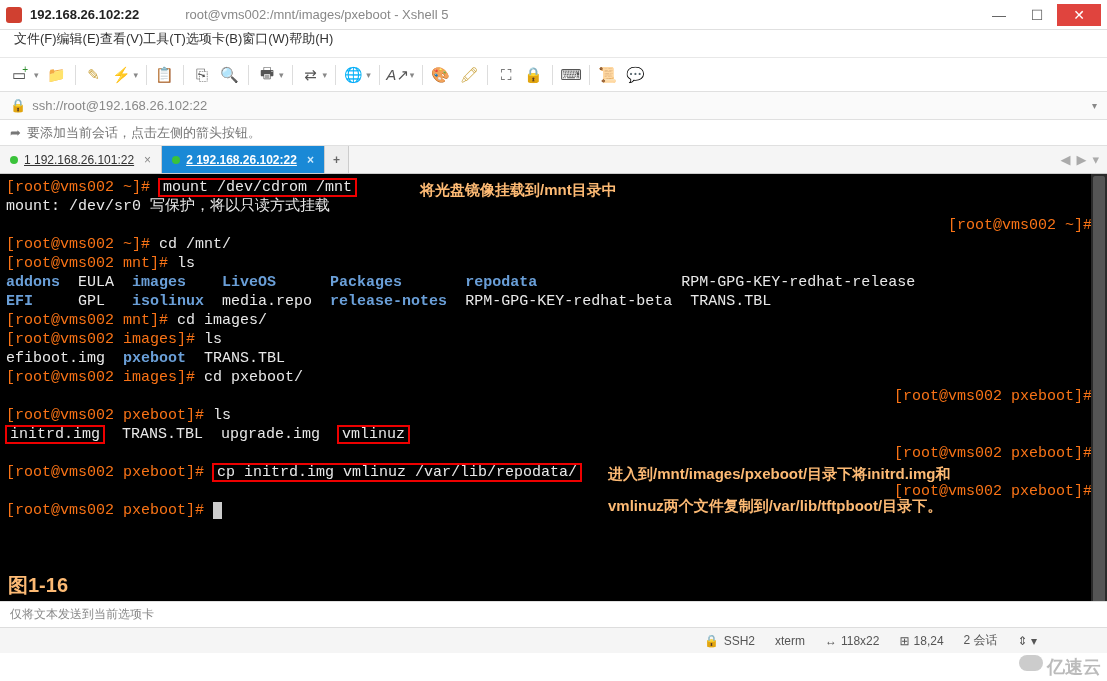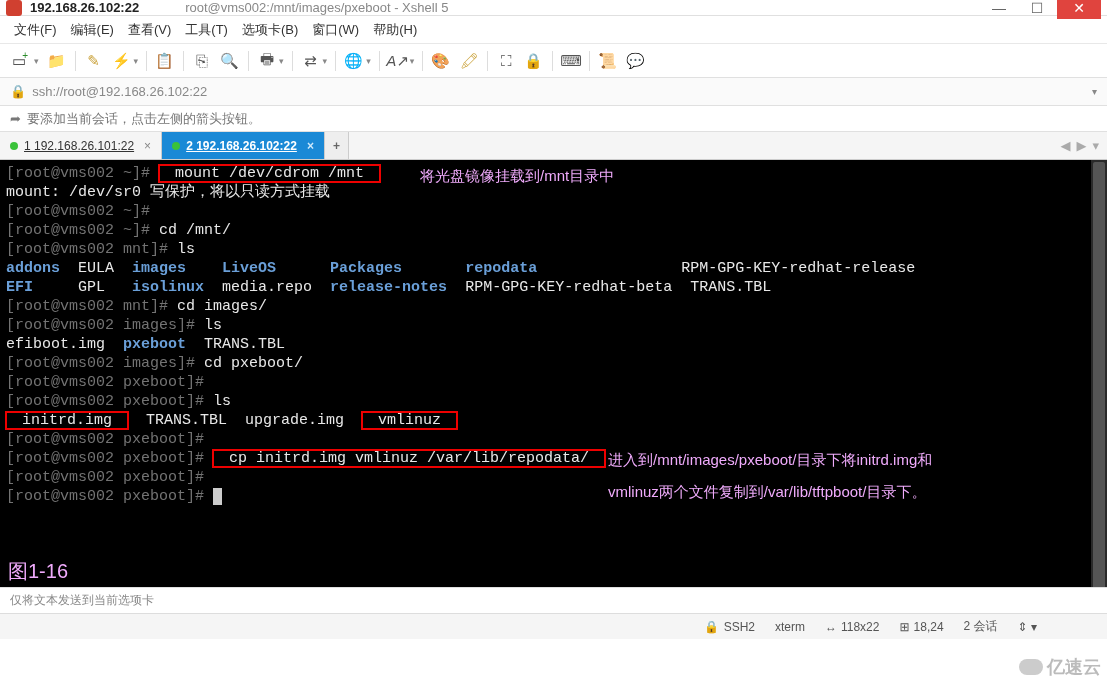--- a/index.html
+++ b/index.html
@@ -1,28 +1,28 @@
 <!DOCTYPE html>
 <html><head>
 <meta charset="utf-8">
 <style>
 * { margin: 0; padding: 0; box-sizing: border-box; }
 body { font-family: "Microsoft YaHei", Arial, sans-serif; font-size: 13px; background: #fff; width: 1107px; height: 681px; overflow: hidden; position: relative; }
 
 
-.titlebar { height: 16px; background: #fff; display: flex; align-items: center; padding: 0 6px; border-bottom: 1px solid #e0e0e0; }
+.titlebar { height: 30px; background: #fff; display: flex; align-items: center; padding: 0 6px; border-bottom: 1px solid #e0e0e0; }
 .titlebar .app-icon { width: 16px; height: 16px; background: #d04030; border-radius: 3px; margin-right: 8px; }
 .titlebar .ip { font-weight: bold; color: #222; margin-right: 10px; }
 .titlebar .path { color: #888; margin-left: 36px; }
 .titlebar .spacer { flex: 1; }
 .winbtn { width: 36px; height: 22px; display: flex; align-items: center; justify-content: center; color: #666; font-size: 14px; margin-left: 2px; cursor: pointer; }
 .winbtn.close { background: #e0443e; color: #fff; width: 44px; }
 
 
-.menubar { height: 28px; display: flex; align-items: center; padding: 0 14px; gap: 14px; color: #333; border-bottom: 1px solid #e8e8e8; }
+.menubar { height: 28px; display: flex; align-items: flex-start; padding: 0 14px; color: #333; border-bottom: 1px solid #e8e8e8; }
 .menuitem { cursor: pointer; }
 
 
 .toolbar { height: 34px; display: flex; align-items: center; padding: 0 10px; gap: 4px; border-bottom: 1px solid #e0e0e0; }
 .tb-icon { width: 24px; height: 24px; display: flex; align-items: center; justify-content: center; color: #555; cursor: pointer; font-size: 15px; }
 .tb-sep { width: 1px; height: 20px; background: #ddd; margin: 0 2px; }
 .tb-dd { font-size: 9px; color: #888; margin-left: -4px; margin-right: 2px; }
 
 
 .addrbar { height: 28px; display: flex; align-items: center; padding: 0 10px; border-bottom: 1px solid #e0e0e0; background: #fafafa; color: #888; }
@@ -38,39 +38,39 @@
 .tab { display: flex; align-items: center; padding: 0 10px; border-right: 1px solid #ccc; background: #f5f5f5; cursor: pointer; font-size: 12px; color: #333; }
 .tab.active { background: #1a89d6; color: #fff; font-weight: bold; }
 .tab .dot { width: 8px; height: 8px; border-radius: 50%; background: #3ac23a; margin-right: 6px; }
 .tab .x { margin-left: 10px; color: #888; font-size: 12px; }
 .tab.active .x { color: #cde9fb; }
 .tab.add { width: 24px; justify-content: center; color: #666; font-weight: bold; background: #eee; }
 .tabnav { margin-left: auto; display: flex; align-items: center; padding: 0 8px; color: #aaa; gap: 6px; }
 
 
 .term { background: #000; color: #ccc; font-family: "Consolas","Courier New",monospace; font-size: 15px; line-height: 19px; padding: 4px 6px; height: 427px; position: relative; overflow: hidden; }
-.term .yel { color: #737373; }
+.term .yel { color: #f97316; text-align: right; }
 .term .wht { color: #e8e8e8; }
 .term .bblu { color: #6a9fd8; font-weight: bold; }
-.redbox { outline: 2px solid #e00; outline-offset: -1px; padding: 0 16px; }
-.redtxt { color: #f0abfc; font-weight: normal; font-family: "Microsoft YaHei",sans-serif; font-size: 15px; }
+.redbox { outline: 2px solid #e00; outline-offset: -1px; padding: 0 4px; }
+.redtxt { color: #fdba74; font-weight: bold; font-family: "Microsoft YaHei",sans-serif; font-size: 15px; }
 .cursor { background: #ccc; width: 9px; height: 17px; display: inline-block; vertical-align: middle; }
 .term .row { white-space: pre; }
 .term .annotation { position: absolute; }
 .scrollbar { position: absolute; right: 0; top: 0; width: 16px; height: 100%; background: #2a2a2a; }
 .scrollbar .thumb { background: #555; margin: 2px; border-radius: 2px; }
 
 
 .bottominfo { height: 26px; display: flex; align-items: center; padding: 0 10px; color: #888; border-top: 1px solid #e0e0e0; font-size: 12px; }
 
 
 .statusbar { height: 26px; display: flex; align-items: center; padding: 0 10px; color: #555; background: #f5f5f5; border-top: 1px solid #ddd; font-size: 12px; }
 .statusbar .seg { margin-right: 20px; display: flex; align-items: center; gap: 4px; }
 .statusbar .spacer { flex: 1; }
-.watermark { position: absolute; right: 6px; bottom: 2px; color: #bbb; font-size: 18px; font-weight: bold; display: flex; align-items: center; gap: 4px; }
+.watermark { position: absolute; right: 6px; bottom: 2px; color: #bbb; font-size: 18px; font-weight: bold; display: flex; gap: 4px; }
 .watermark .cloud { width: 24px; height: 16px; background: #ccc; border-radius: 10px; position: relative; }
 </style>
 </head>
 <body>
 
 <div class="titlebar">
   <div class="app-icon"></div>
   <span class="ip">192.168.26.102:22</span>
   <span class="path">root@vms002:/mnt/images/pxeboot - Xshell 5</span>
   <div class="spacer"></div>

